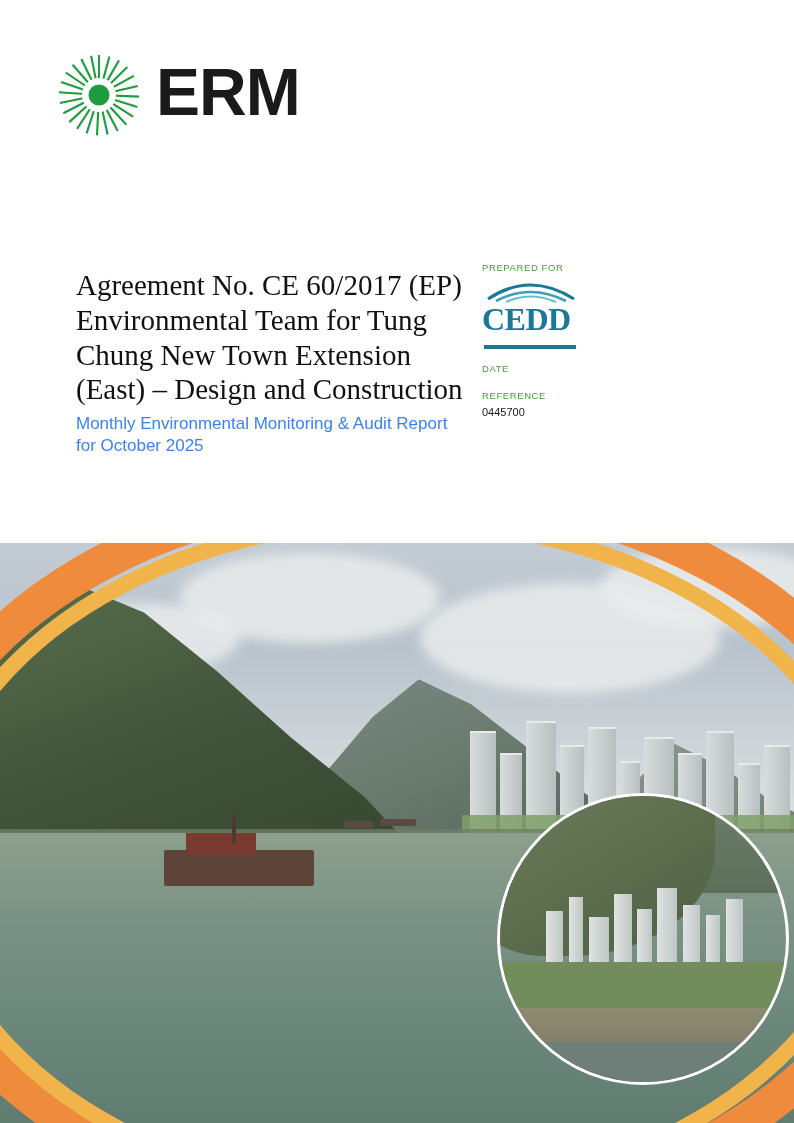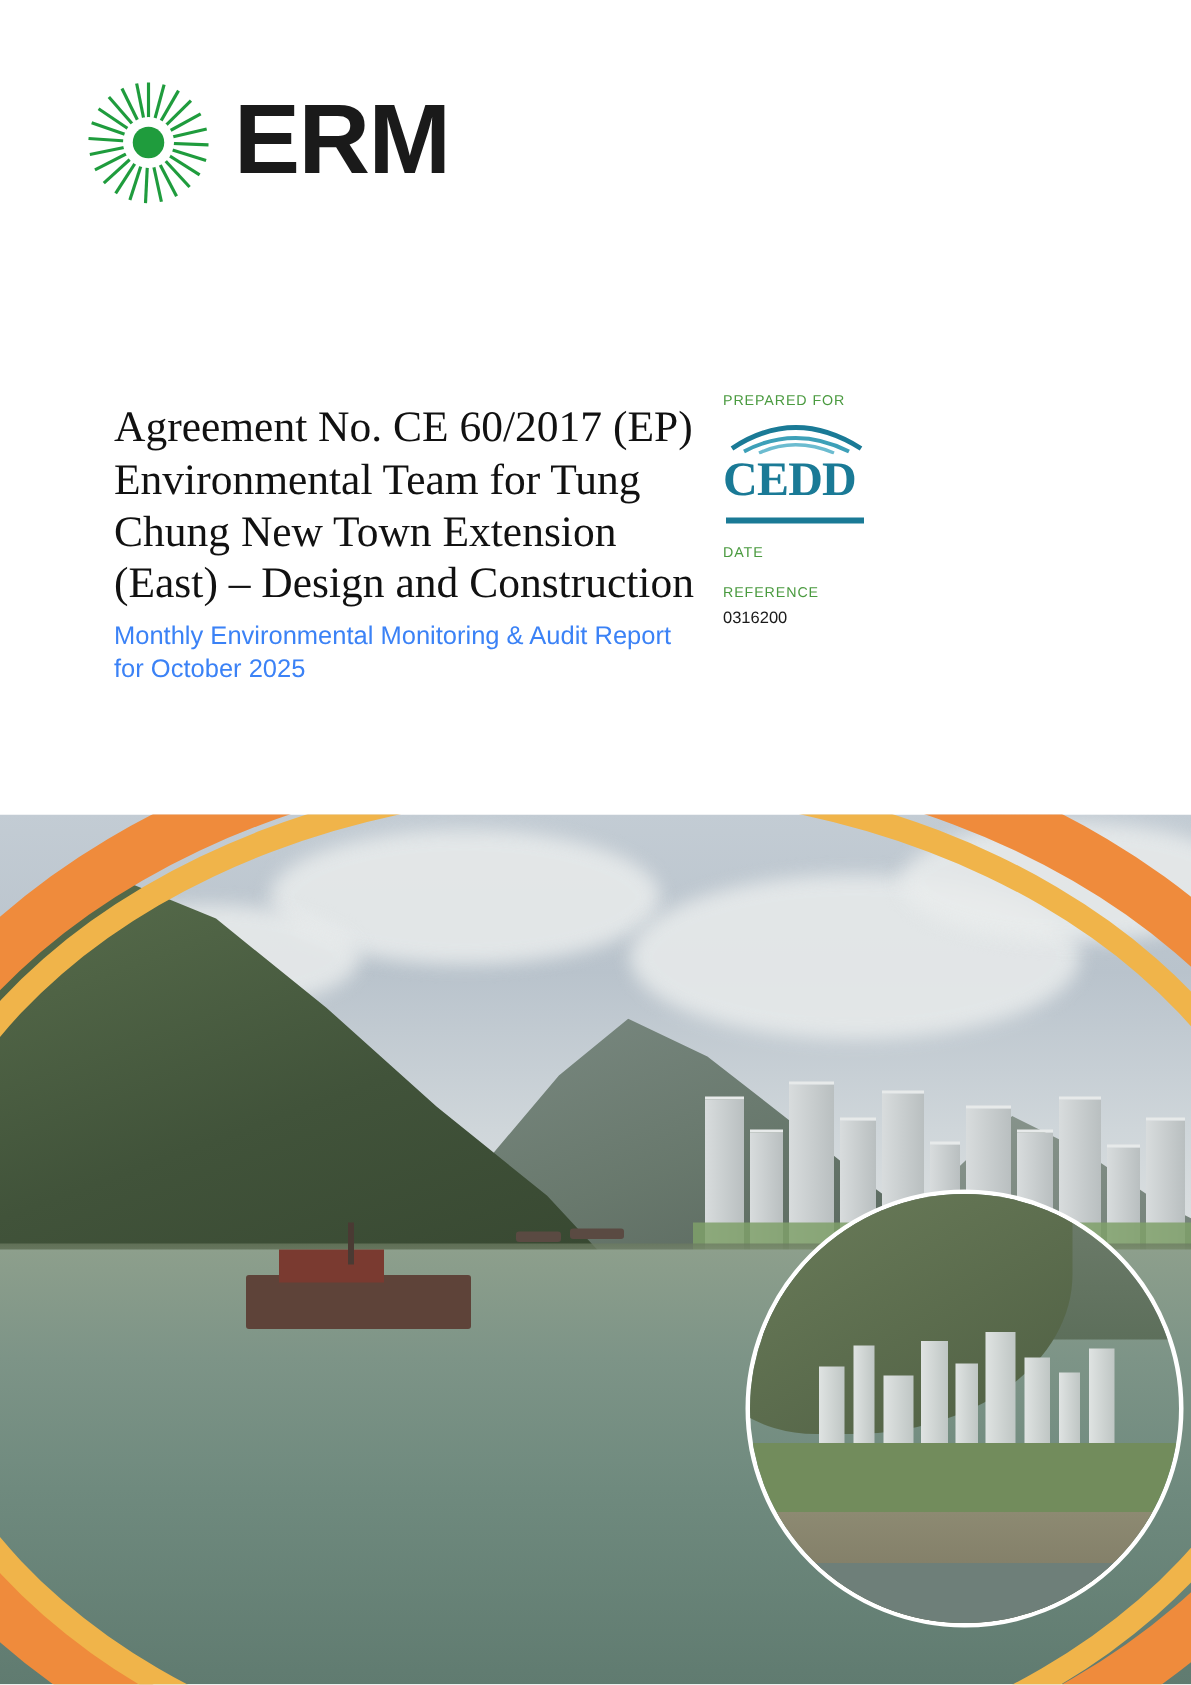--- a/index.html
+++ b/index.html
@@ -350,21 +350,21 @@
     </div>
 
   </div>
 
   <div class="meta-group">
     <p class="meta-label">DATE</p>
   </div>
 
   <div class="meta-group">
     <p class="meta-label">REFERENCE</p>
-    <p class="meta-value">0316200</p>
+    <p class="meta-value">0445700</p>
   </div>
 </div>
 
 <div class="hero">
   <div class="hero-photo">
     <div class="sky"></div>
     <div class="cloud" style="left:180px;top:10px;width:260px;height:90px;"></div>
     <div class="cloud" style="left:420px;top:40px;width:300px;height:110px;"></div>
     <div class="cloud" style="left:40px;top:60px;width:200px;height:70px;"></div>
     <div class="cloud" style="left:600px;top:5px;width:230px;height:80px;"></div>

